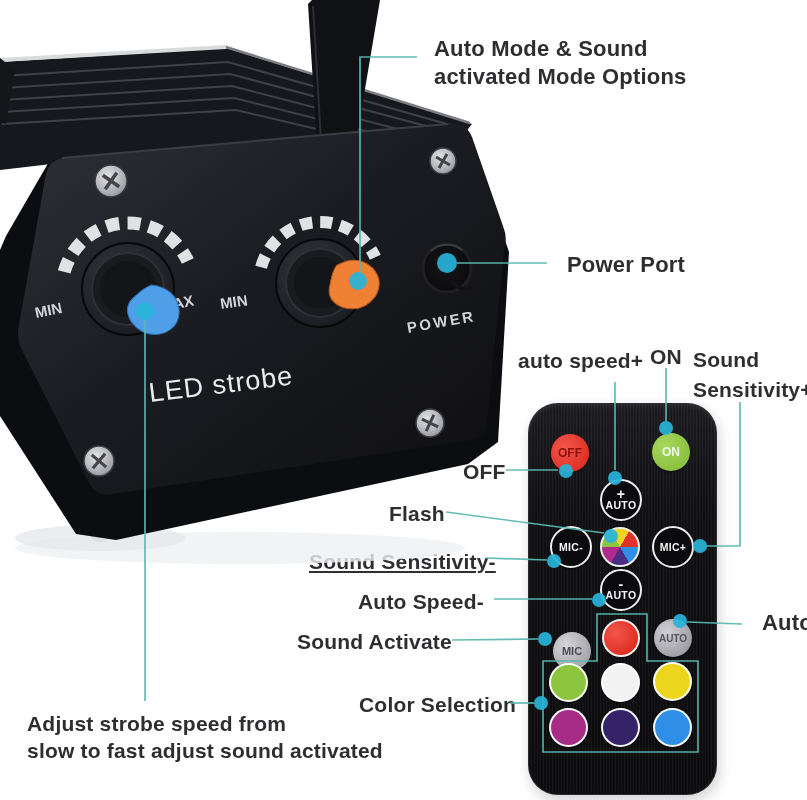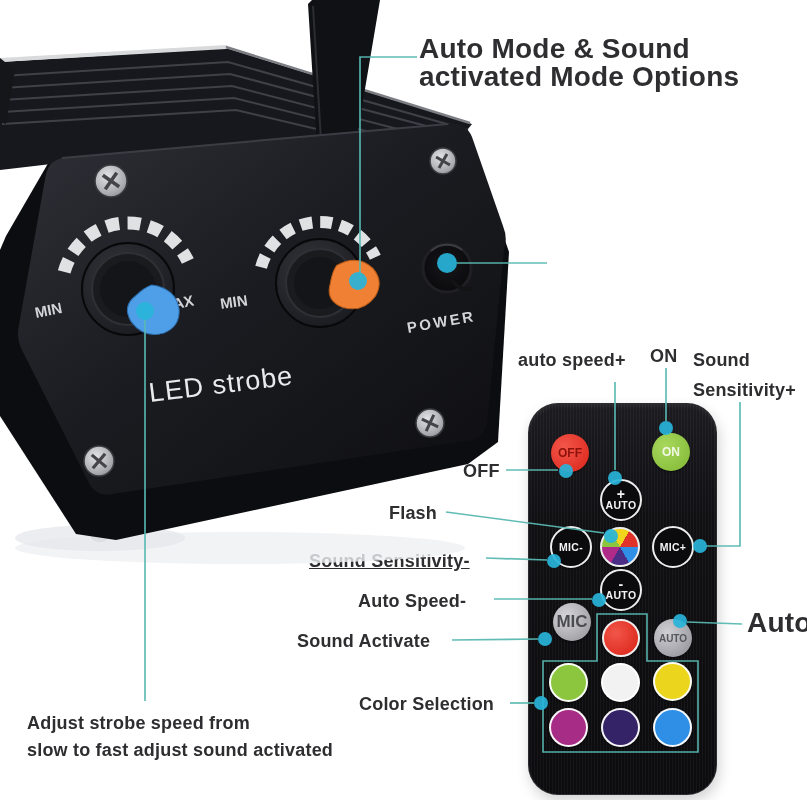--- a/index.html
+++ b/index.html
@@ -1,23 +1,23 @@
 <!DOCTYPE html>
 <html style="--leader-line: #58b8b2; --dot: #28b4da; --pointer-blue: #4e9fe8; --pointer-orange: #f08033; --label-text: #2e2e31;"><head>
 <meta charset="utf-8">
 <style>
   html,body{margin:0;padding:0;background:#fff;}
   #stage{position:relative;width:807px;height:800px;background:#fff;overflow:hidden;
          font-family:"Liberation Sans",sans-serif;}
   svg{display:block;}
   .abs{position:absolute;}
   
-  .callout{position:absolute;font-weight:600;font-size:18px;color:var(--label-text);
+  .callout{position:absolute;font-weight:600;font-size:21px;color:var(--label-text);
            letter-spacing:.2px;white-space:nowrap;line-height:27px;}
-  .callout.big{font-size:28px;line-height:28px;}
+  .callout.big{font-size:22px;line-height:28px;margin-left:15px;}
   
   #ann{position:absolute;left:0;top:0;z-index:6;pointer-events:none;}
   .leader{stroke:var(--leader-line);stroke-width:1.7;fill:none;opacity:.95;}
   .outline{stroke:var(--leader-line);stroke-width:1.6;fill:none;opacity:.95;}
   .dot{fill:var(--dot);fill-opacity:.92;}
   
   .ptr-blue{fill:var(--pointer-blue);stroke:#2f6fae;stroke-width:1;}
   .ptr-orange{fill:var(--pointer-orange);stroke:#b55a18;stroke-width:1;}
   .dev-text{fill:#d3d4d8;font-family:"Liberation Sans",sans-serif;font-weight:bold;}
   
@@ -35,21 +35,21 @@
   .ring .lbl{line-height:12px;}
   .btn-off{left:23px;top:31px;width:38px;height:38px;font-size:12px;color:#8e120c;
     background:radial-gradient(circle at 35% 35%,#f4564a,#d92318);}
   .btn-on{left:124px;top:30px;width:38px;height:38px;font-size:12px;color:rgba(255,255,255,.85);
     background:radial-gradient(circle at 35% 35%,#a8d85e,#7fb832);}
   .btn-autoplus{left:72px;top:76px;}
   .btn-micminus{left:22px;top:123px;}
   .btn-wheel{left:72px;top:124px;width:40px;height:40px;border:2px solid #eceded;}
   .btn-micplus{left:124px;top:123px;}
   .btn-autominus{left:72px;top:166px;}
-  .btn-mic{left:25px;top:200px;width:38px;height:38px;font-size:17px;color:#4b4b52;
+  .btn-mic{left:25px;top:229px;width:38px;height:38px;font-size:11px;color:#4b4b52;
     background:radial-gradient(circle at 35% 35%,#d6d6da,#919197);}
   .btn-red{left:74px;top:216px;width:38px;height:38px;border:2px solid #eeeeee;
     background:radial-gradient(circle at 35% 35%,#f2564a,#d92014);}
   .btn-autogray{left:126px;top:216px;width:38px;height:38px;font-size:10px;color:#55555c;
     background:radial-gradient(circle at 35% 35%,#cfcfd4,#8d8d94);}
   .cbtn{width:39px;height:39px;border:2px solid rgba(255,255,255,.95);}
   .c0{left:20.5px;top:259.5px;} .c1{left:72.5px;top:259.5px;} .c2{left:124.5px;top:258.5px;}
   .c3{left:20.5px;top:304.5px;} .c4{left:72.5px;top:304.5px;} .c5{left:124.5px;top:304.5px;}
 </style>
 </head>
@@ -188,20 +188,21 @@
     <div class="rbtn cbtn c2" style="background: rgb(236, 213, 29);"></div>
     <div class="rbtn cbtn c3" style="background: rgb(166, 44, 134);"></div>
     <div class="rbtn cbtn c4" style="background: rgb(53, 35, 104);"></div>
     <div class="rbtn cbtn c5" style="background: rgb(47, 143, 230);"></div>
   </div>
 
   <div class="callout big" style="left:419px;top:35px;">
     <div>Auto Mode &amp; Sound</div>
     <div>activated Mode Options</div>
   </div>
+  <div class="callout big" style="left:552px;top:251px;">Power Port</div>
   <div class="callout" style="left:518px;top:347px;">auto speed+</div>
   <div class="callout" style="left:650px;top:343px;">ON</div>
   <div class="callout" style="left:693px;top:345px;line-height:30px;">
     <div>Sound</div>
     <div>Sensitivity+</div>
   </div>
   <div class="callout" style="left:463px;top:458px;">OFF</div>
   <div class="callout" style="left:389px;top:500px;">Flash</div>
   <div class="callout" style="left:309px;top:548px;text-decoration:underline;">Sound Sensitivity-</div>
   <div class="callout" style="left:358px;top:588px;">Auto Speed-</div>

